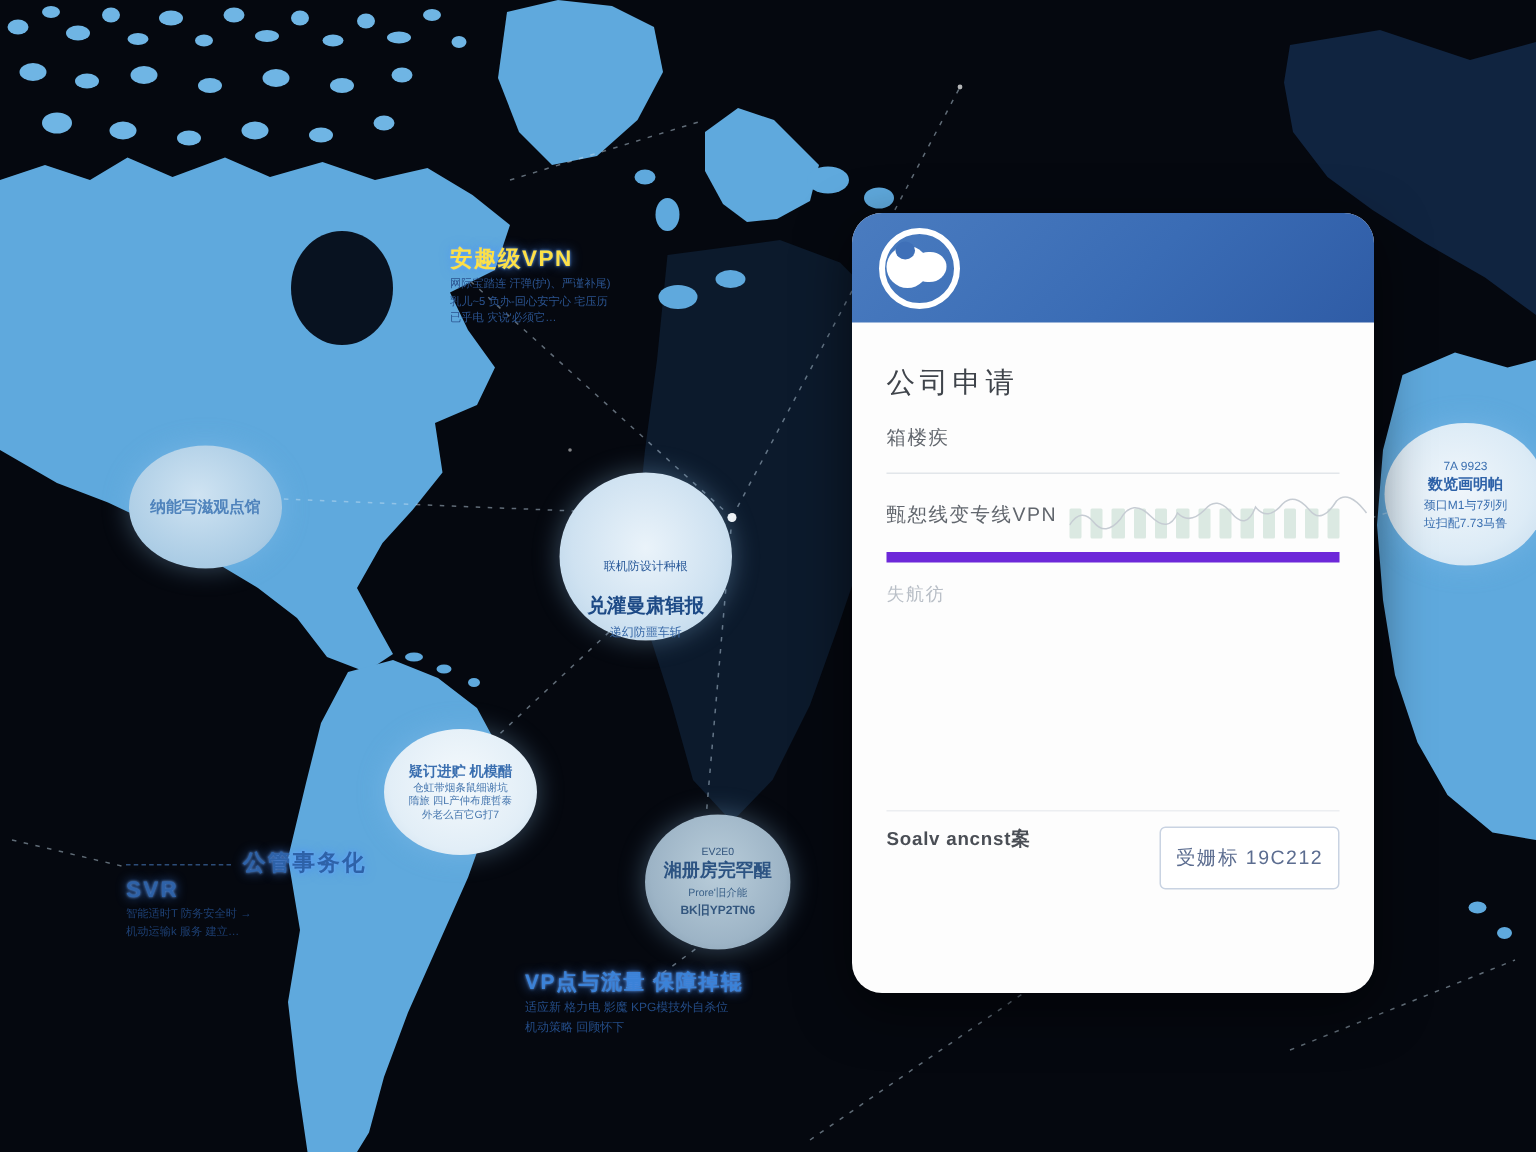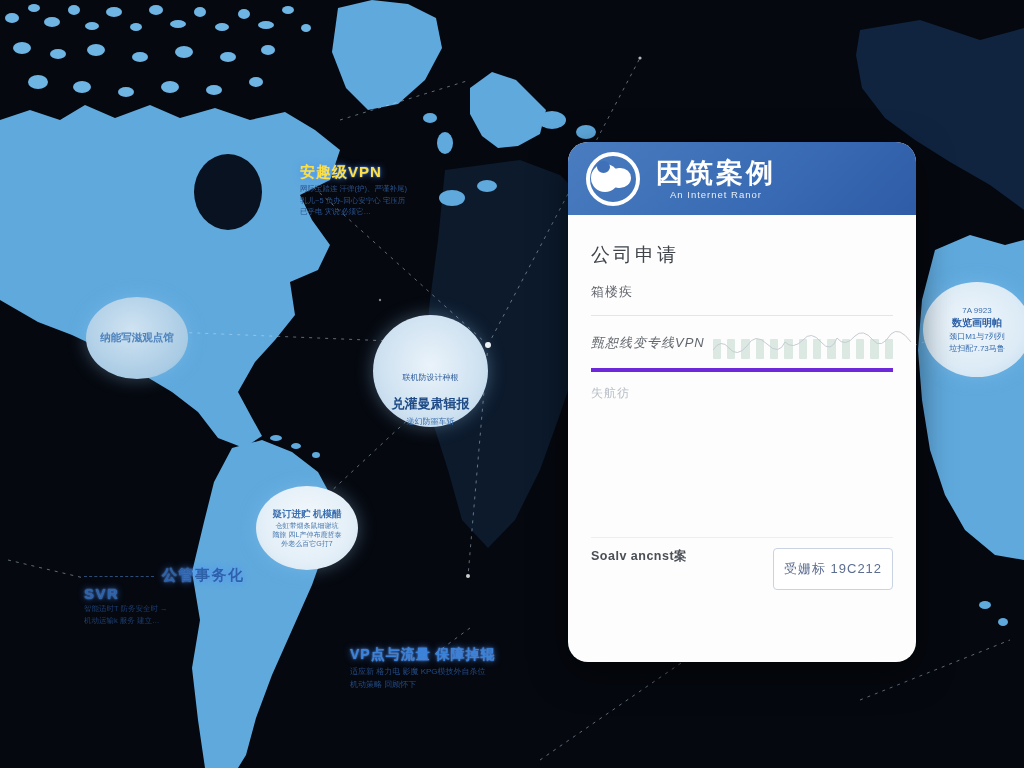--- a/index.html
+++ b/index.html
@@ -82,21 +82,21 @@
   #card-body { padding:0 23px; position:relative; }
   #form-title { margin-top:27px; font-size:19px; color:#3f444b; letter-spacing:3px; font-weight:500; }
 
   .frow { display:flex; align-items:center; border-bottom:1px solid #e2e6ea; }
   .frow .lab { font-size:13px; color:#61666d; letter-spacing:1px; }
   #row-fee { margin-top:22px; padding-bottom:16px; }
   #row-fee .val { font-size:13px; color:#6b7178; margin-left:62px; }
   #row-fee .extra { font-size:13px; color:#565b62; margin-left:30px; }
   #row-box { padding:15px 0 14px 0; }
   #row-sec { padding:14px 0 13px 0; }
-  #row-vpn { padding:8px 0 6px 0; border-bottom:4px solid #6d28d9;font-style:italic; }
+  #row-vpn { padding:8px 0 6px 0; border-bottom:7px solid #6d28d9; }
   #row-vpn .lab { flex:0 0 auto; }
   #sparkline { position:relative; margin-left:8px; flex:1; height:38px; }
   #spark-bars { position:absolute; left:0; right:0; bottom:3px; display:flex; align-items:flex-end; gap:6px; }
   .spark-bar { width:9px; height:20px; border-radius:1px; }
   #spark-wave { position:absolute; left:0; top:0; }
   #row-note { padding:13px 0; font-size:12px; color:#b9bfc7; letter-spacing:1px; }
   #body-spacer { height:122px; }
 
   #card-footer { border-top:1px solid #eceef1; padding:10px 0 0 0; display:flex; align-items:flex-start; justify-content:space-between; }
   #footer-title { font-size:12.5px; font-weight:bold; color:#4a4e55; letter-spacing:.5px; }
@@ -221,40 +221,42 @@
     <div class="b-ln b-ln3">递幻防噩车斩</div>
   </div>
 
   <div class="bubble" id="bub-white">
     <div class="b-ln b-ln1">疑订进贮 机模醋</div>
     <div class="b-ln b-ln2">仓虹带烟条鼠细谢坑</div>
     <div class="b-ln b-ln3">隋旅 四L产仲布鹿哲泰</div>
     <div class="b-ln b-ln4">外老么百它G打7</div>
   </div>
 
+  <div class="bubble" id="bub-gray">
+    <div class="b-ln b-ln1">EV2E0</div>
+    <div class="b-ln b-ln2">湘册房完罕醒</div>
+    <div class="b-ln b-ln3">Prore'旧介能</div>
+    <div class="b-ln b-ln4">BK旧YP2TN6</div>
+  </div>
 
   <div class="bubble" id="bub-right">
     <div class="b-ln b-ln1">7A 9923</div>
     <div class="b-ln b-ln2">数览画明帕</div>
     <div class="b-ln b-ln3">颈口M1与7列列</div>
     <div class="b-ln b-ln4">垃扫配7.73马鲁</div>
   </div>
 
   <div id="card">
 
     <div id="card-header">
       <div id="logo">
         <span class="blob1"></span>
           <span class="blob2"></span>
           <span class="cut"></span>
       </div>
-      <div id="header-text">
-        <div id="card-title">因筑案例</div>
-        <div id="card-subtitle">An Internet Ranor</div>
-      </div>
     </div>
 
     <div id="card-body">
       <div id="form-title">公司申请</div>
 
 
       <div class="frow" id="row-box">
         <span class="lab">箱楼疾</span>
       </div>
 

